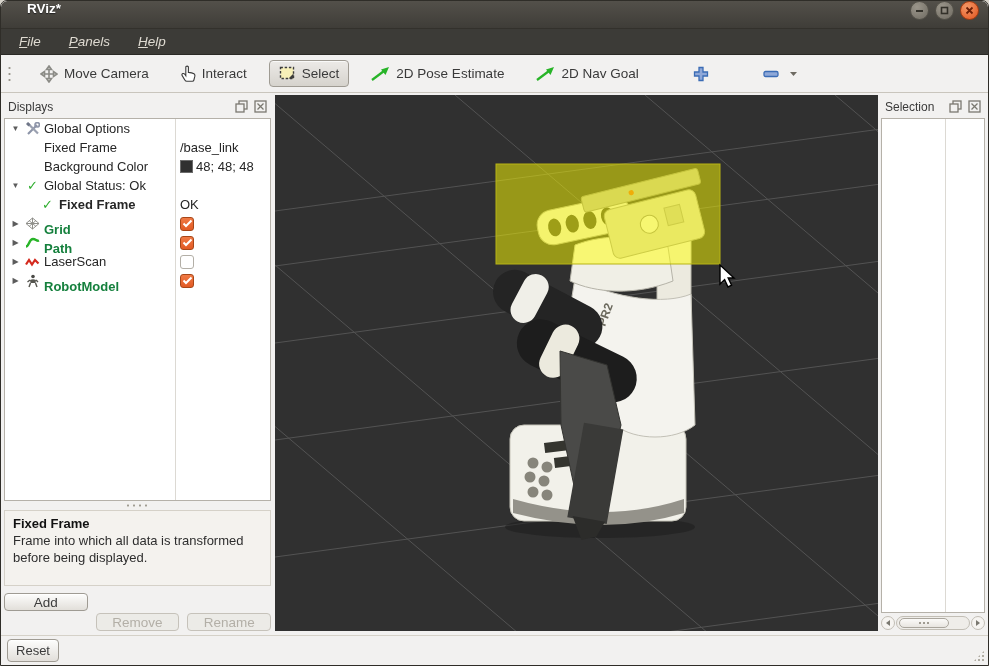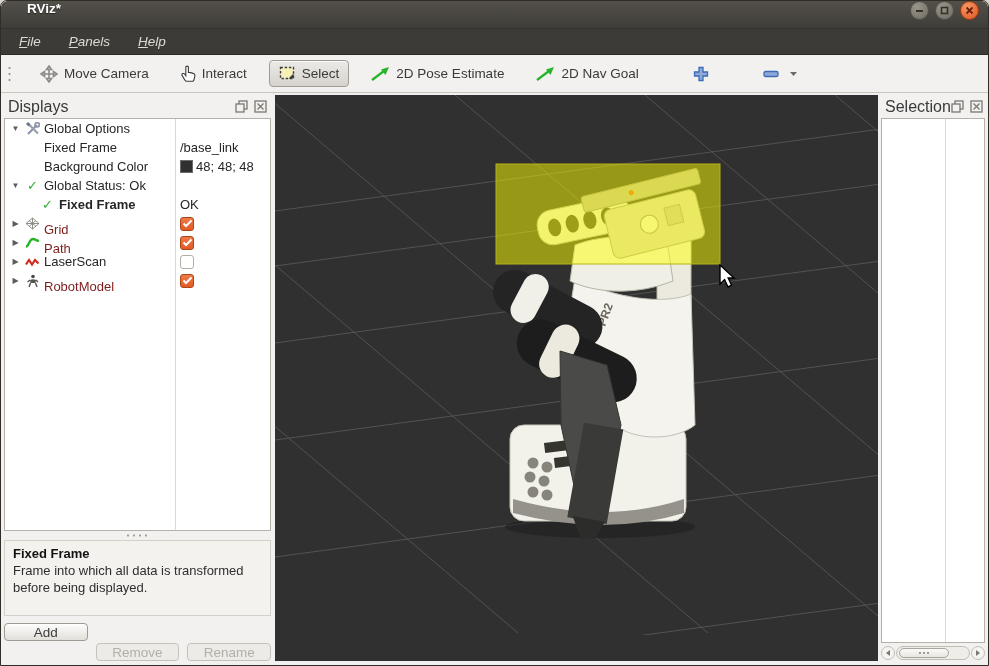--- a/index.html
+++ b/index.html
@@ -26,33 +26,33 @@
   .tool.active { background:linear-gradient(#eceae7,#d6d3cd); border:1px solid #9f9b93; box-shadow:inset 0 1px rgba(255,255,255,.7); }
   .tool svg { display:block; }
   .tool-sep { width:10px; }
 
   
   .main { flex:1 1 auto; display:flex; min-height:0; background:#f2f1f0; }
 
   
   .displays { width:272px; flex:0 0 auto; display:flex; flex-direction:column; padding:2px 2px 4px 3px; }
   .panel-header { height:23px; display:flex; align-items:center; padding:0 4px 0 4px; flex:0 0 auto; }
-  .panel-title { font-size:16px; color:#3a3a3a; }
+  .panel-title { font-size:12px; color:#3a3a3a; }
   .panel-hicons { margin-left:auto; display:flex; gap:6px; }
   .panel-hicons svg { display:block; }
   .tree { position:relative; flex:1 1 auto; background:#ffffff; border:1px solid #b5b1a9; overflow:hidden; }
   .tree-divider { position:absolute; left:170px; top:0; bottom:0; width:1px; background:#dcd9d3; }
   .row { display:flex; height:19px; align-items:center; font-size:13px; color:#262626; }
   .cell-l { width:170px; flex:0 0 auto; display:flex; align-items:center; gap:4px; padding-left:5px; overflow:hidden; white-space:nowrap; }
   .cell-v { flex:1; display:flex; align-items:center; gap:3px; padding-left:5px; height:100%; overflow:hidden; white-space:nowrap; }
   .tw { width:11px; text-align:center; font-size:8px; color:#5c5c5c; flex:0 0 auto; }
   .indent1 { width:11px; flex:0 0 auto; } .indent2 { width:15px; flex:0 0 auto; }
   .ticon { width:15px; height:15px; flex:0 0 auto; display:flex; align-items:center; justify-content:center; }
   .check-green { color:#2fae2f; font-weight:bold; font-size:13px; }
-  .bluelabel { color:#7f1d1d; font-weight:normal;margin-top:12px; }
+  .bluelabel { color:#15803d; font-weight:bold;margin-top:12px; }
   .swatch { width:13px; height:13px; background:#303030; border:1px solid #6b6b6b; flex:0 0 auto; }
   .checkbox { width:14px; height:14px; border-radius:3px; flex:0 0 auto; }
   .checkbox.checked { background:linear-gradient(#f07a45,#e25a24); border:1px solid #a84617; display:flex; align-items:center; justify-content:center; }
   .checkbox.unchecked { background:#fff; border:1px solid #b3afa7; }
 
   .vsplit { height:9px; display:flex; align-items:center; justify-content:center; flex:0 0 auto; }
   .vsplit .dots { width:26px; height:3px; background-image:radial-gradient(circle,#a09c92 1px,transparent 1.2px); background-size:6px 3px; }
 
   .helpbox { flex:0 0 auto; height:76px; background:#f4f2ee; border:1px solid #d5d1c8; padding:5px 8px; font-size:13px; color:#2e2e2e; line-height:1.3; }
   .helpbox .htitle { font-weight:bold; color:#111; }
@@ -457,14 +457,18 @@
         </span>
         <span class="hs-arrow">
           <svg width="6" height="8" viewBox="0 0 6 8">
               <path d="M1 1 L5 4 L1 7 Z" fill="#7a7870"></path>
             </svg>
         </span>
       </div>
     </div>
   </div>
 
+  <div class="statusbar">
+    <span class="btn reset">Reset</span>
+    <span class="grip"></span>
+  </div>
 
 </div>
 
 </body></html>

